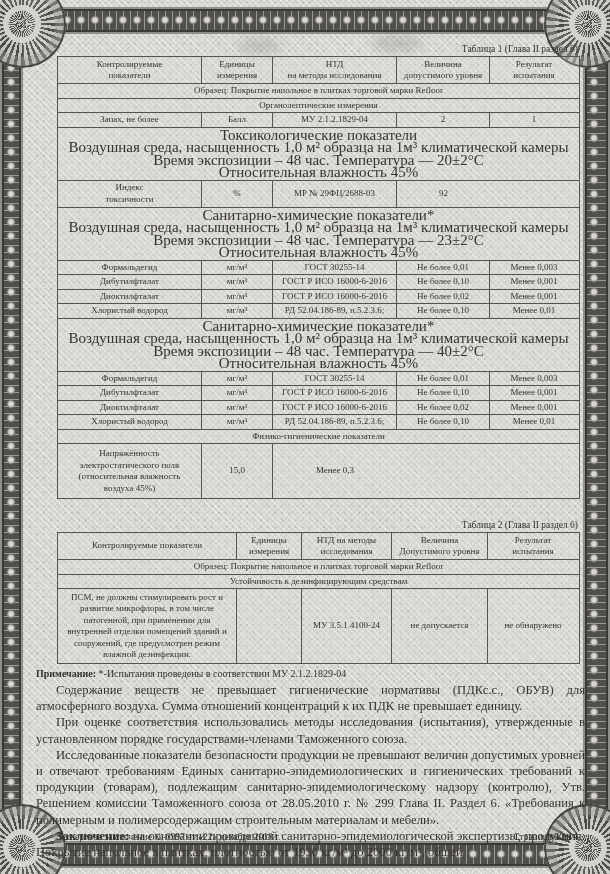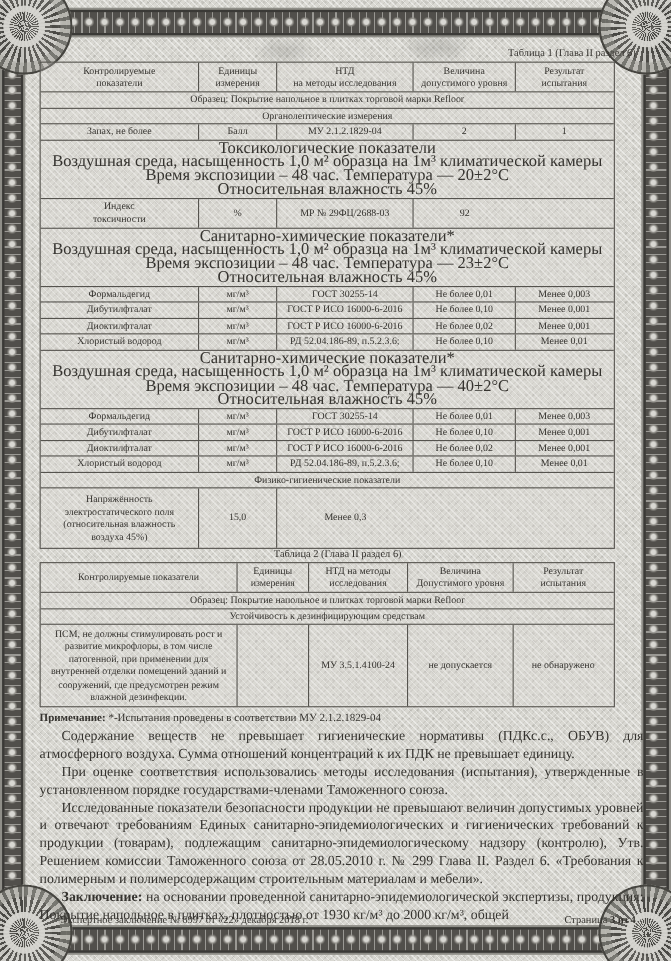--- a/index.html
+++ b/index.html
@@ -43,21 +43,21 @@
   .corner.tl{top:-20px;left:-22px;}
   .corner.trc{top:-20px;right:-22px;}
   .corner.bl{bottom:-18px;left:-22px;}
   .corner.brc{bottom:-18px;right:-22px;}
   .smudge{position:absolute;border-radius:50%;background:rgba(105,104,98,.22);filter:blur(5px);z-index:1;}
   .smudge.s1{left:238px;top:38px;width:42px;height:16px;}
   .smudge.s2{left:372px;top:34px;width:50px;height:18px;}
   
   .content{position:absolute;left:36px;right:24px;top:44px;z-index:3;}
   .caption{font-size:9.5px;text-align:right;width:542px;line-height:11px;margin:0 0 1px 0;}
-  .tbl{width:521px;border:1px solid #55534e;background:rgba(222,221,216,.25);}
+  .tbl{width:521px;margin-left:21px;border:1px solid #55534e;background:rgba(222,221,216,.25);}
   .tr{display:grid;border-bottom:1px solid #55534e;}
   .tr:last-child{border-bottom:none;}
   .t1 .tr.cols{grid-template-columns:144px 71px 124px 93px 88px;}
   .t2 .tr.cols{grid-template-columns:179px 65px 90px 96px 90px;}
   .tr.spanr{grid-template-columns:1fr;}
   .td{border-right:1px solid #55534e;display:flex;flex-direction:column;align-items:center;justify-content:center;
       text-align:center;font-size:9px;line-height:11.5px;padding:1px 2px;min-height:13px;box-sizing:border-box;}
   .td:last-child{border-right:none;}
   .tr.th .td{min-height:26px;}
   .tr.tall .td{min-height:26px;}
@@ -214,21 +214,21 @@
       <div class="tr cols fieldrow">
         <div class="td pre">Напряжённость
 электростатического поля
 (относительная влажность
 воздуха 45%)</div>
         <div class="td">15,0</div>
         <div class="td">Менее 0,3</div>
       </div>
     </div>
 
-    <div class="caption" style="margin-top:0;text-align:center;">Таблица 2 (Глава II раздел 6)</div>
+    <div class="caption" style="margin-top:21px;">Таблица 2 (Глава II раздел 6)</div>
 
     <div class="tbl t2">
       <div class="tr cols th">
         <div class="td pre">Контролируемые показатели</div>
         <div class="td pre">Единицы
 измерения</div>
         <div class="td pre">НТД на методы
 исследования</div>
         <div class="td pre">Величина
 Допустимого уровня</div>

